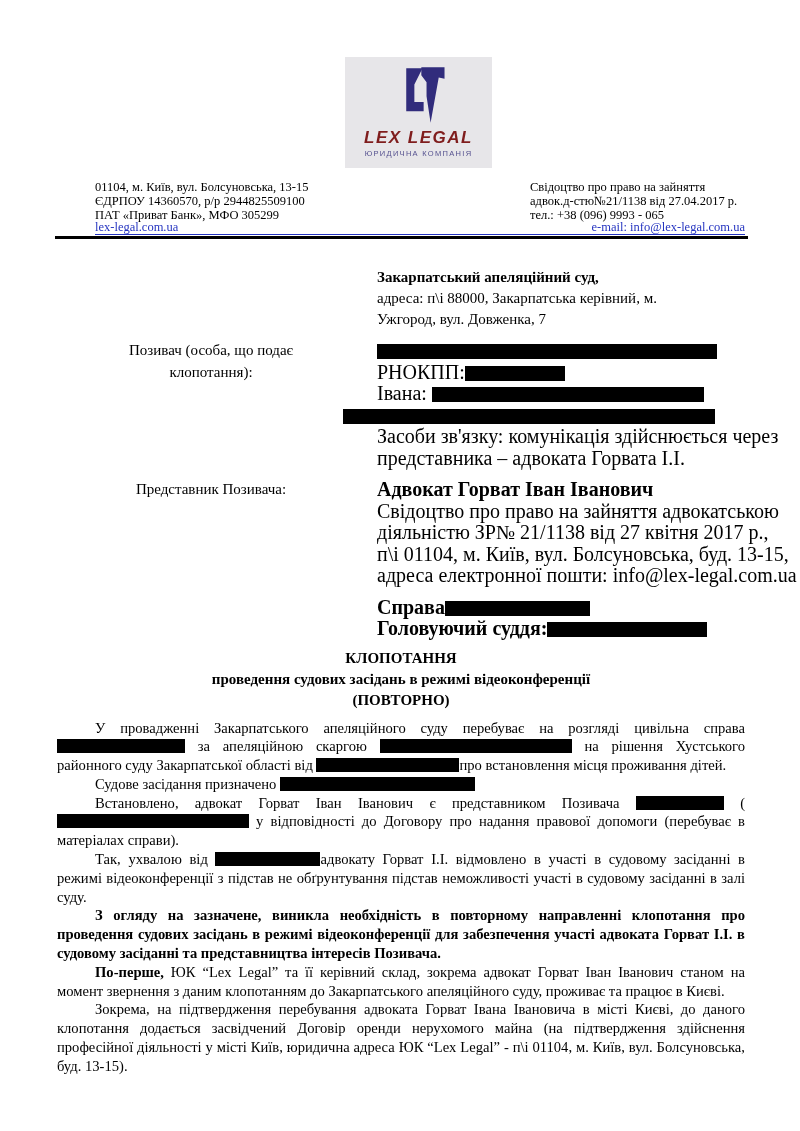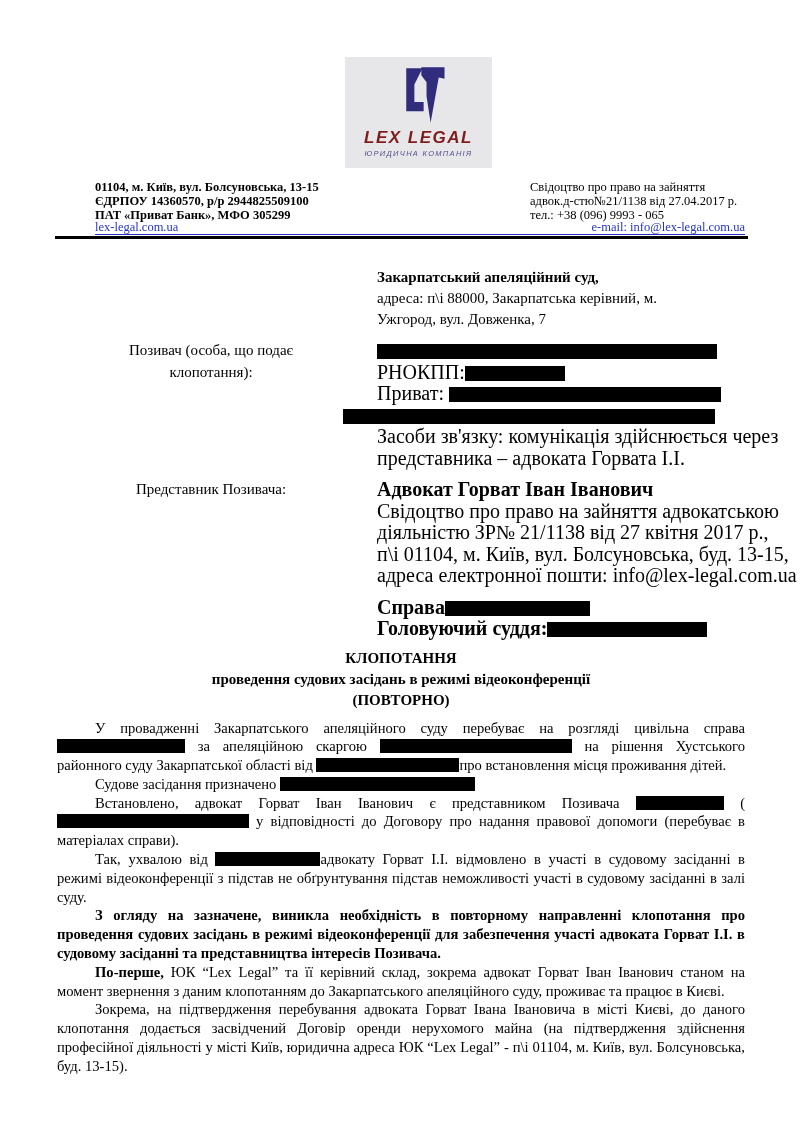--- a/index.html
+++ b/index.html
@@ -6,24 +6,24 @@
   .page{position:relative;width:800px;height:1131px;background:#ffffff;overflow:hidden;
         font-family:"Liberation Serif",serif;color:#000;}
 
   
   .logo-box{position:absolute;left:345px;top:57px;width:147px;height:111px;background:#e7e6e9;
             display:flex;flex-direction:column;align-items:center;padding-top:7px;box-sizing:border-box;}
   .logo-glyph{width:58px;height:62px;}
   .logo-title{font-family:"Liberation Sans",sans-serif;font-weight:bold;font-size:17px;
               letter-spacing:1.5px;color:#7f1d1d;margin-top:2px;white-space:nowrap;font-style:italic;}
   .logo-sub{font-family:"Liberation Sans",sans-serif;font-size:7.5px;letter-spacing:1.3px;
-            color:#55518f;margin-top:1px;white-space:nowrap;font-style:italic;}
+            color:#55518f;margin-top:1px;white-space:nowrap;}
 
   
-  .hdr-left{position:absolute;left:95px;top:180px;font-size:12.5px;line-height:14px;font-weight:bold;}
+  .hdr-left{position:absolute;left:95px;top:180px;font-size:12.5px;line-height:14px;}
   .hdr-right{position:absolute;left:530px;top:180px;font-size:12.5px;line-height:14px;}
   .links-row{position:absolute;left:95px;top:220px;width:650px;display:flex;font-size:12.5px;
              line-height:14px;align-items:center;}
   .link{color:#2433c0;text-decoration:none;}
   .link-left-wrap{flex:1;border-bottom:1px solid #2433c0;}
   .email-wrap{border-bottom:1px solid #2433c0;white-space:pre;color:#2433c0;}
   .rule{position:absolute;left:55px;top:236px;width:693px;height:3px;background:#000;}
 
   
   .doc{position:absolute;left:57px;top:267px;width:688px;}
@@ -81,21 +81,21 @@
       </div>
 
     <div class="row">
       <div class="lbl">
         <div>Позивач (особа, що подає</div>
         <div>клопотання):</div>
       </div>
       <div class="val">
           <div class="line"><span class="bar" style="width: 340px;"></span></div>
           <div class="line"><span>РНОКПП:</span><span class="bar" style="width: 100px;"></span></div>
-          <div class="line"><span>Приват: </span><span class="bar" style="width: 272px;"></span></div>
+          <div class="line"><span>Івана: </span><span class="bar" style="width: 272px;"></span></div>
           <div class="line"><span class="bar" style="width: 372px; margin-left: -34px;"></span></div>
           <div class="line"><span>Засоби зв'язку: комунікація здійснюється через</span></div>
           <div class="line"><span>представника – адвоката Горвата І.І.</span></div>
         </div>
     </div>
 
     <div class="row">
       <div class="lbl">Представник Позивача:</div>
       <div class="val">
           <div class="line"><span class="b">Адвокат Горват Іван Іванович</span></div>

